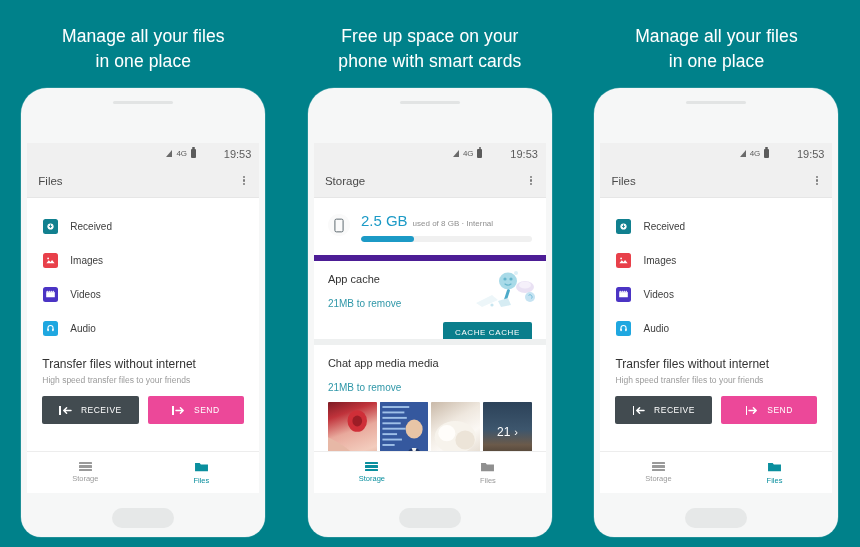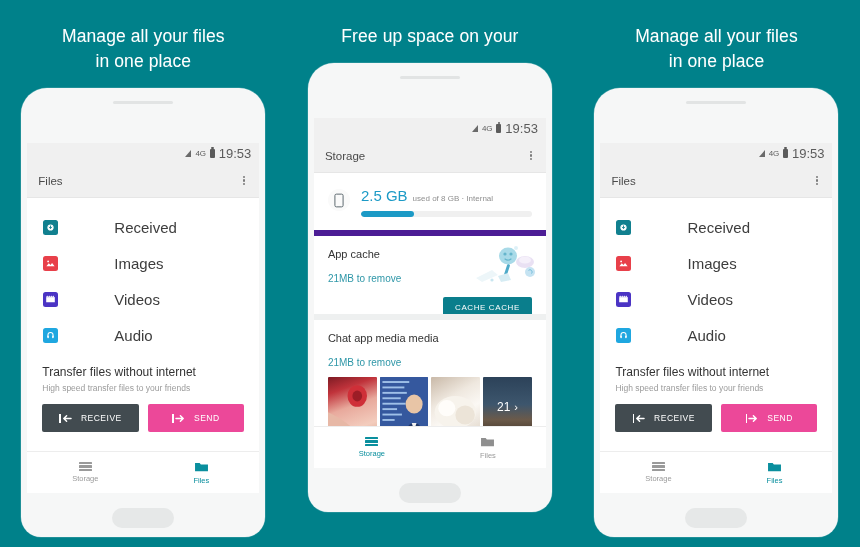--- a/index.html
+++ b/index.html
@@ -67,40 +67,40 @@
     background:#f0f0f0;
     display:flex; align-items:center; justify-content:flex-end;
     gap:4px; padding-right:8px;
     font-size:8.5px; color:#5b5b5b;
     flex:0 0 auto;
   }
   .sig { width:0;height:0;border-left:6px solid transparent;border-bottom:7px solid #6a6a6a; display:inline-block; }
   .netlbl { font-size:8px; color:#5b5b5b; letter-spacing:-.2px; }
   .batt { width:5px;height:9px;background:#5b5b5b;border-radius:1px; position:relative; }
   .batt:before{ content:""; position:absolute; top:-2px; left:1.2px; width:2.6px;height:1.6px;background:#5b5b5b;border-radius:1px;}
-  .clk { font-size:13px; color:#5b5b5b; }
+  .clk { font-size:11px; color:#5b5b5b;margin-left:24px; }
 
   
   .appbar {
     height:34px; background:#f0f0f0;
     display:flex; align-items:center; justify-content:space-between;
     padding:0 11px;
     flex:0 0 auto;
     border-bottom:1px solid #e6e6e6;
   }
   .appbar-title { font-size:11.5px; color:#4a4a4a; }
   .kebab { display:flex; flex-direction:column; gap:1.6px; align-items:center; padding:3px; }
   .kebab i { width:2.2px;height:2.2px;border-radius:50%;background:#7a7a7a; display:block; }
 
   
   .filelist { padding-top:11px; flex:0 0 auto; }
   .filerow { display:flex; align-items:center; gap:12px; padding:9.5px 16px; }
   .ficon { width:15px; height:15px; border-radius:2.5px; display:flex; align-items:center; justify-content:center; flex:0 0 auto; }
   .ficon svg { display:block; }
-  .flabel { font-size:15px; color:#3d3d3d;margin-left:44px; }
+  .flabel { font-size:10px; color:#3d3d3d; }
 
   
   .transfer { padding:12px 15px 0; }
   .t-title { font-size:12px; color:#333; margin-bottom:4px; }
   .t-sub { font-size:8.5px; color:#9b9b9b; margin-bottom:11px; }
   .btnrow { display:flex; gap:9px; }
   .tbtn {
     flex:1; height:28px; border-radius:2px;
     display:flex; align-items:center; justify-content:center; gap:9px;
     font-size:8.5px; letter-spacing:.5px; color:#fff;
@@ -282,20 +282,21 @@
         </div>
 
       </div>
       <div class="homebtn"></div>
     </div>
   </div>
 
   <div class="panel">
     <div class="headline">
       <div>Free up space on your</div>
+      <div>phone with smart cards</div>
     </div>
 
     <div class="phone">
       <div class="speaker"></div>
       <div class="screen">
 
         <div class="statusbar">
           <span class="sig"></span>
           <span class="netlbl">4G</span>
           <span class="batt"></span>

